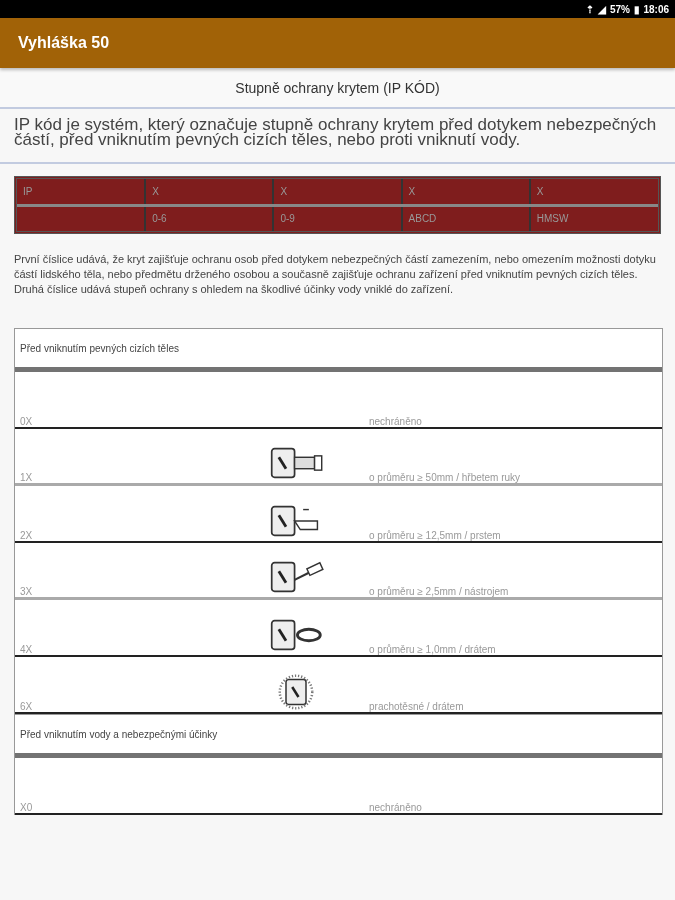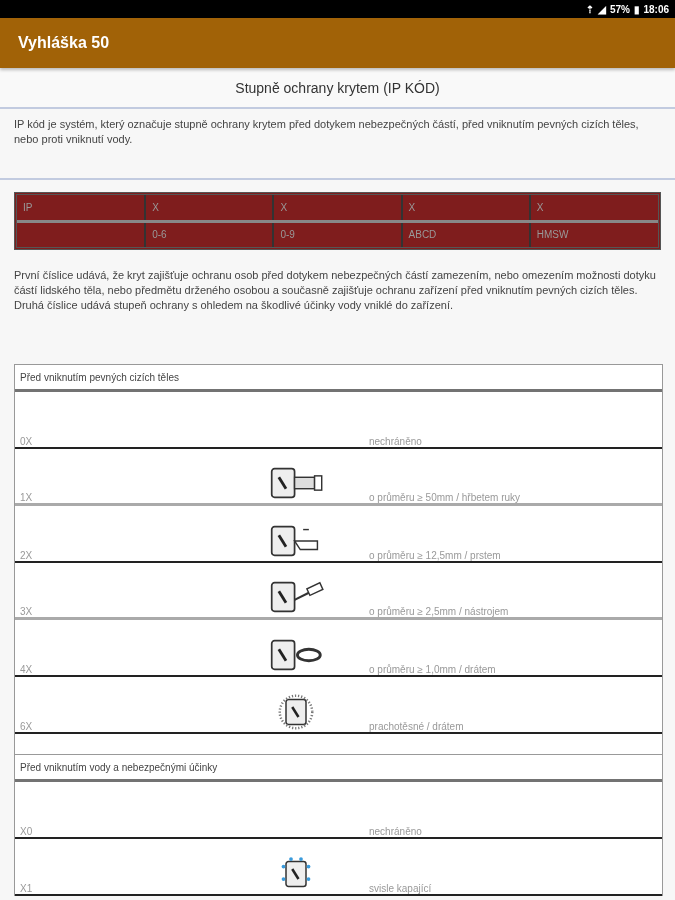--- a/index.html
+++ b/index.html
@@ -1,29 +1,29 @@
 <!DOCTYPE html>
 <html><head>
 <meta charset="utf-8">
 <style>
   * { box-sizing: border-box; margin: 0; padding: 0; }
   html, body { width: 675px; height: 900px; overflow: hidden; background: #f7f7f7; font-family: "Liberation Sans", sans-serif; }
   .statusbar { height: 18px; background: #000; color: #fff; font-size: 10px; display: flex; justify-content: flex-end; align-items: center; padding-right: 6px; gap: 4px; }
   .statusbar span { font-weight: bold; }
   .appbar { height: 50px; background: #a16207; color: #fff; display: flex; align-items: center; padding-left: 18px; font-size: 16px; font-weight: bold; box-shadow: 0 2px 3px rgba(0,0,0,0.25); position: relative; z-index: 2; }
   .section-title { height: 41px; display: flex; align-items: center; justify-content: center; font-size: 14px; color: #333; border-bottom: 2px solid #c2cbe0; background: #f9f9f9; }
-  .intro { padding: 8px 14px; font-size: 11px; color: #444; line-height: 15px; border-bottom: 2px solid #c2cbe0; height: 71px; }
+  .intro { padding: 8px 14px; font-size: 17px; color: #444; line-height: 15px; border-bottom: 2px solid #c2cbe0; height: 55px; }
   .iptable { margin: 12px 14px 0 14px; border: 3px double #555; background: #7f1d1d; }
   .iptable table { width: 100%; border-collapse: collapse; }
   .iptable td { height: 26px; font-size: 10px; color: #999; padding-left: 6px; border-left: 2px solid #333; width: 20%; }
   .iptable td:first-child { border-left: none; }
   .iptable tr:first-child td { border-bottom: 3px solid #888; }
   .desc { padding: 18px 14px 0 14px; font-size: 11px; color: #444; line-height: 15px; height: 94px; }
   .ptable { margin: 0 12px 0 14px; border-left: 1.5px solid #999; border-right: 1.5px solid #999; background: #fff; }
-  .ptable .head { height: 28px; border-top: 1.5px solid #999; font-size: 10px; color: #444; display: flex; align-items: center; padding-left: 5px; border-bottom: 3px solid #737373; margin-top: 20px; }
+  .ptable .head { height: 44px; border-top: 1.5px solid #999; font-size: 10px; color: #444; display: flex; align-items: center; padding-left: 5px; border-bottom: 5px solid #737373; }
   .row { height: 57px; display: flex; align-items: flex-end; font-size: 10px; color: #999; position: relative; }
   .row.thick { border-bottom: 2px solid #222; }
   .row.thin { border-bottom: 3px solid #aaa; }
   .row .code { width: 208px; padding-left: 5px; }
   .row .icon { width: 146px; display: flex; justify-content: center; }
   .row .text { padding-left: 0; }
 </style>
 </head>
 <body>
 
@@ -132,32 +132,14 @@
         <span class="text">prachotěsné / drátem</span>
       </div>
     </div>
   <div class="head">Před vniknutím vody a nebezpečnými účinky</div>
   <div id="water-rows">
       <div class="row thick">
         <span class="code">X0</span>
         <span class="icon"></span>
         <span class="text">nechráněno</span>
       </div>
-      <div class="row thick">
-        <span class="code">X1</span>
-        <span class="icon">
-          <svg width="40" height="40" viewBox="-2 -2 28 32">
-            <rect x="4" y="4" width="16" height="20" rx="2" fill="#eee" stroke="#333" stroke-width="1.2"></rect>
-            <line x1="9" y1="10" x2="14" y2="18" stroke="#222" stroke-width="2"></line>
-            <g fill="#3a9bdc">
-              <circle cx="2" cy="8" r="1.5"></circle>
-              <circle cx="22" cy="8" r="1.5"></circle>
-              <circle cx="2" cy="18" r="1.5"></circle>
-              <circle cx="22" cy="18" r="1.5"></circle>
-              <circle cx="8" cy="2" r="1.5"></circle>
-              <circle cx="16" cy="2" r="1.5"></circle>
-            </g>
-          </svg>
-        </span>
-        <span class="text">svisle kapající</span>
-      </div>
     </div>
 </div>
 
 </body></html>

